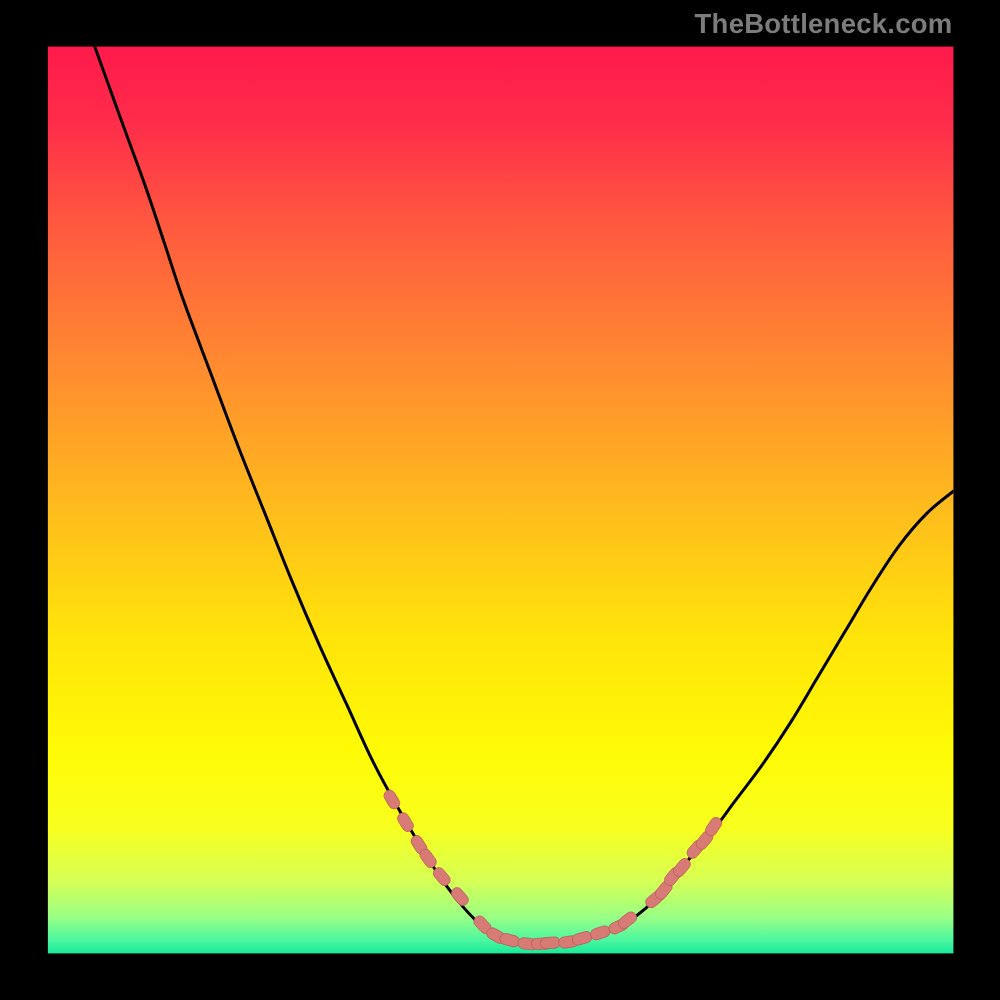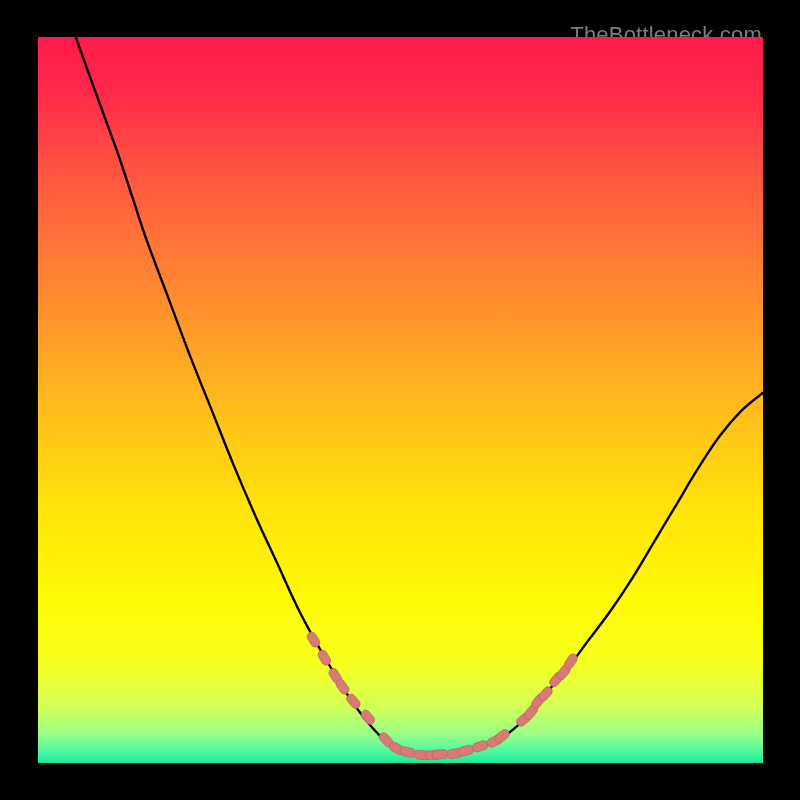--- a/index.html
+++ b/index.html
@@ -36,25 +36,25 @@
   }
   svg.curve {
     position: absolute;
     left: 0;
     top: 0;
     width: 100%;
     height: 100%;
   }
   .watermark {
     position: absolute;
-    top: 22px;
+    top: 6px;
     right: 38px;
     color: #7c7c7c;
     font-size: 22px;
-    font-weight: 400;
+    font-weight: 700;
     letter-spacing: 0.2px;
   }
 </style>
 </head>
 <body>
 
 <div class="frame">
 
   <div class="watermark">TheBottleneck.com</div>
 

